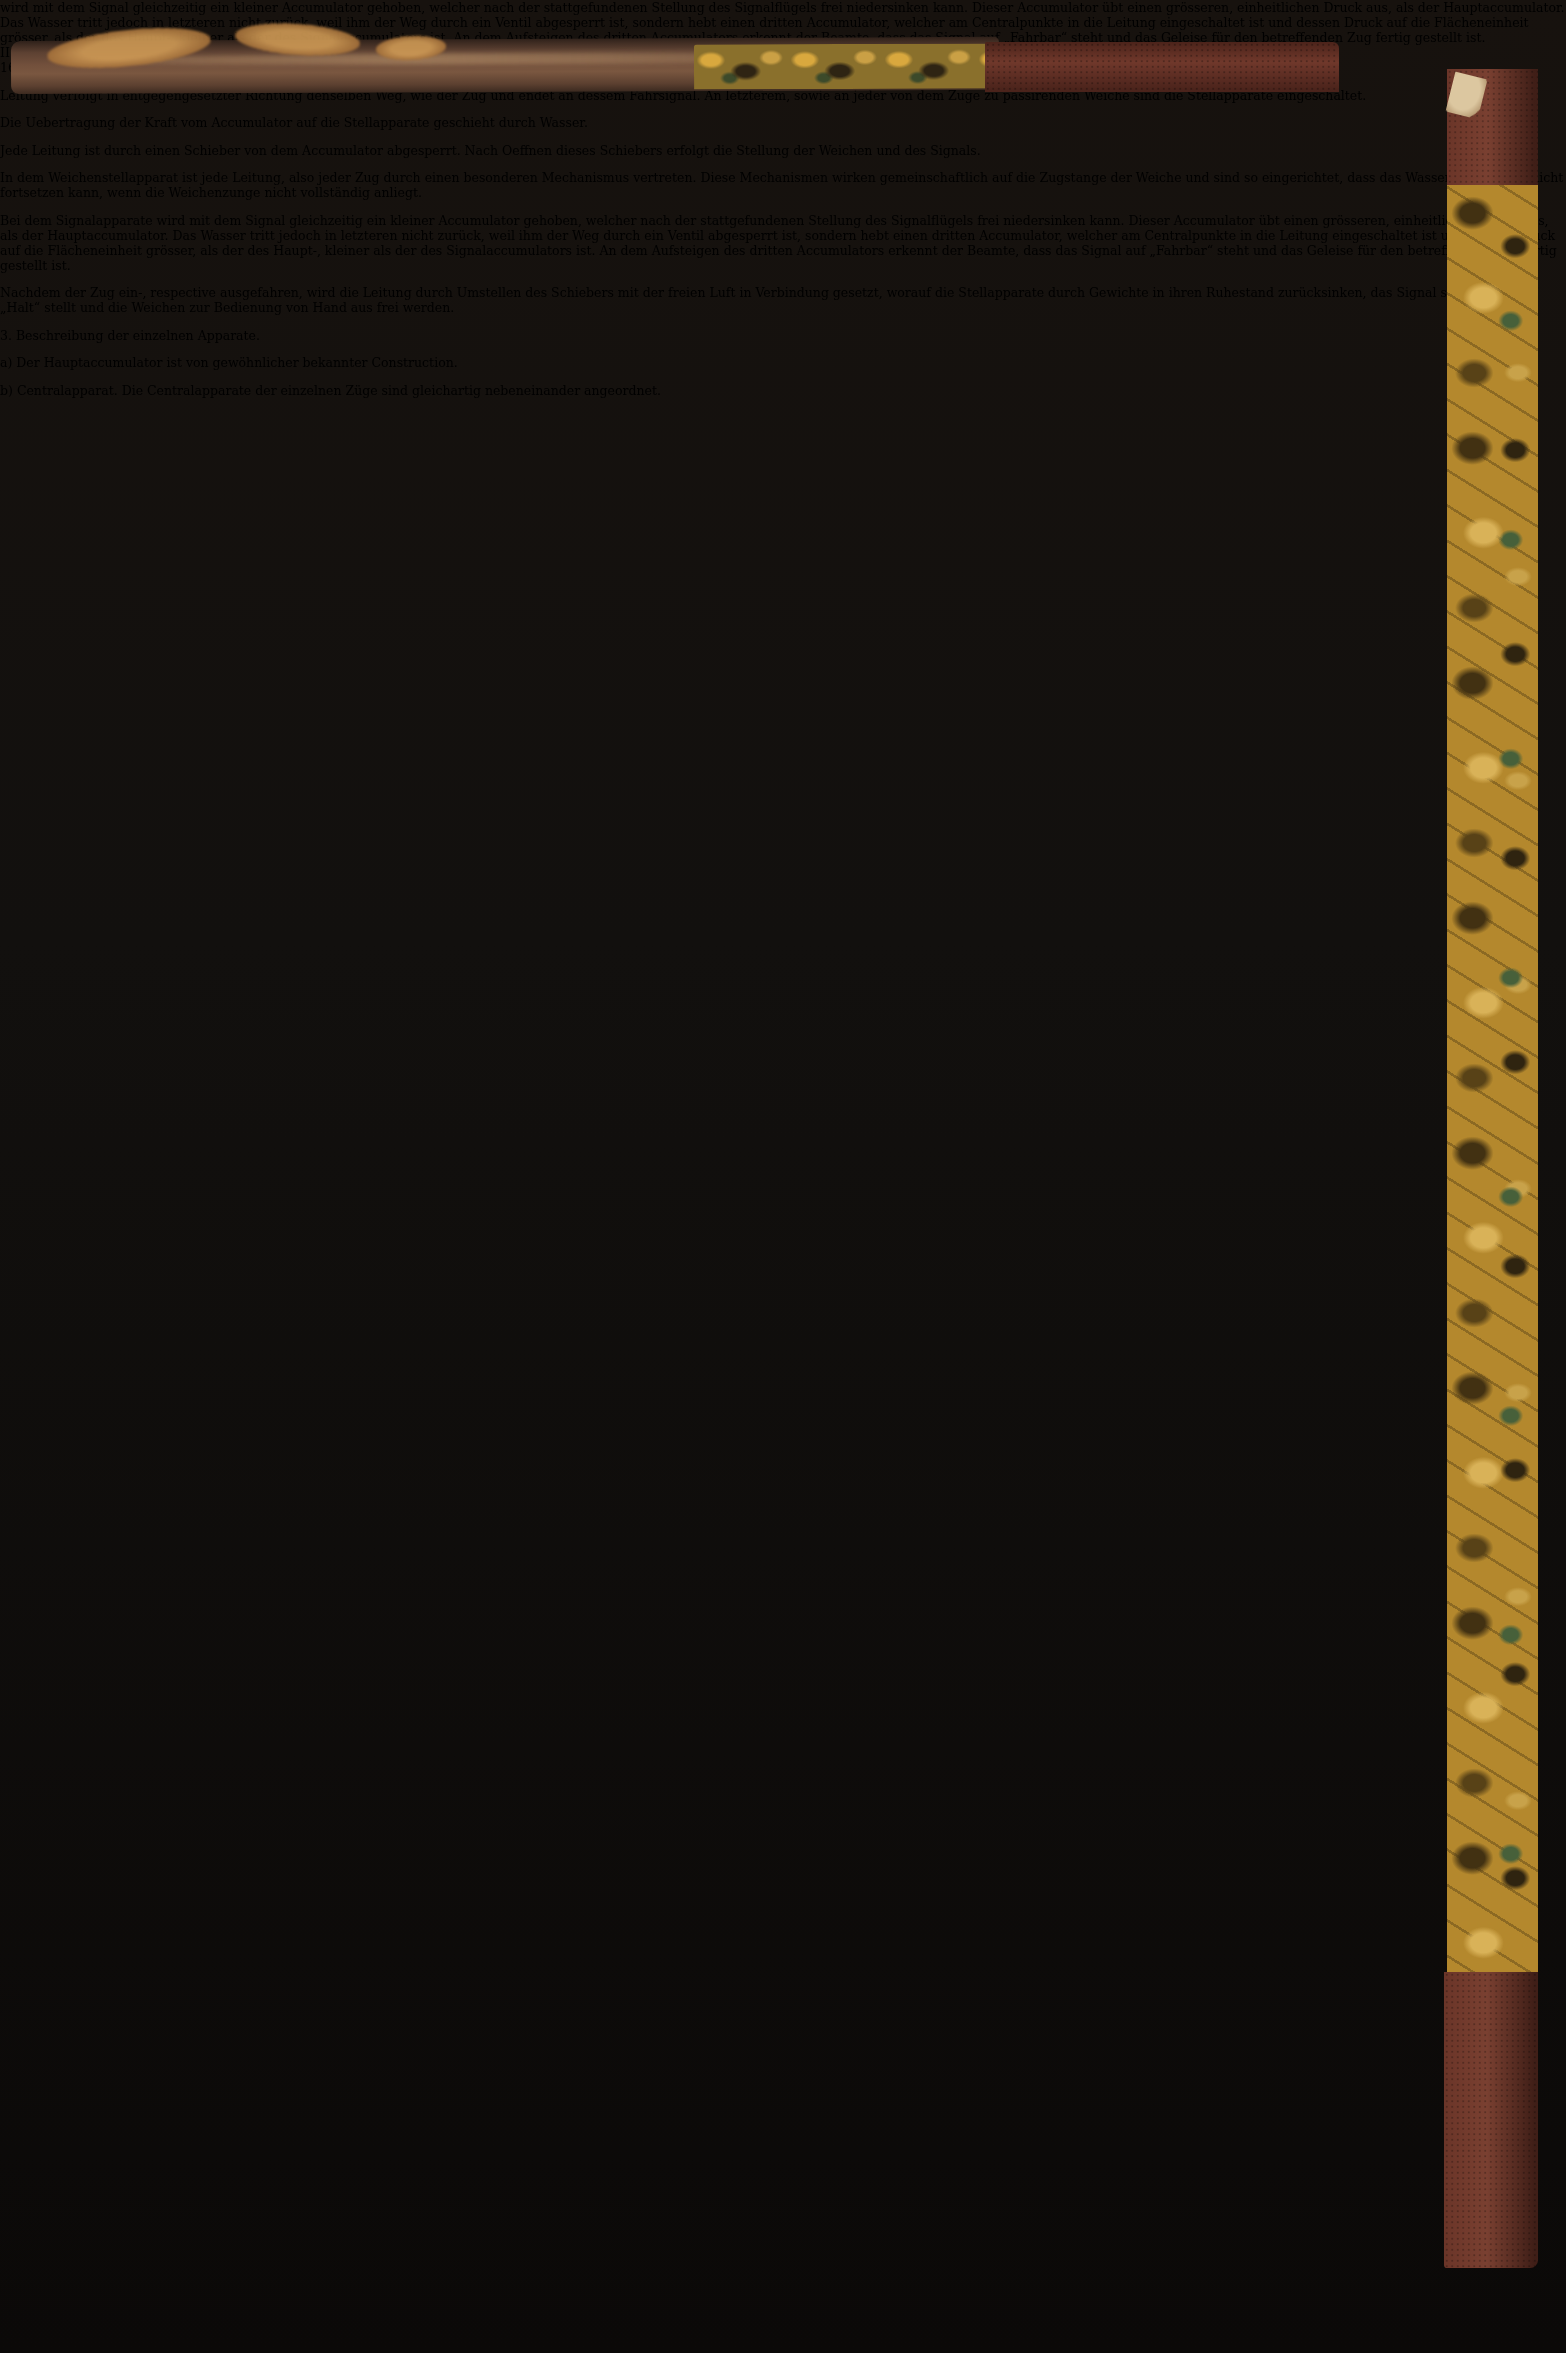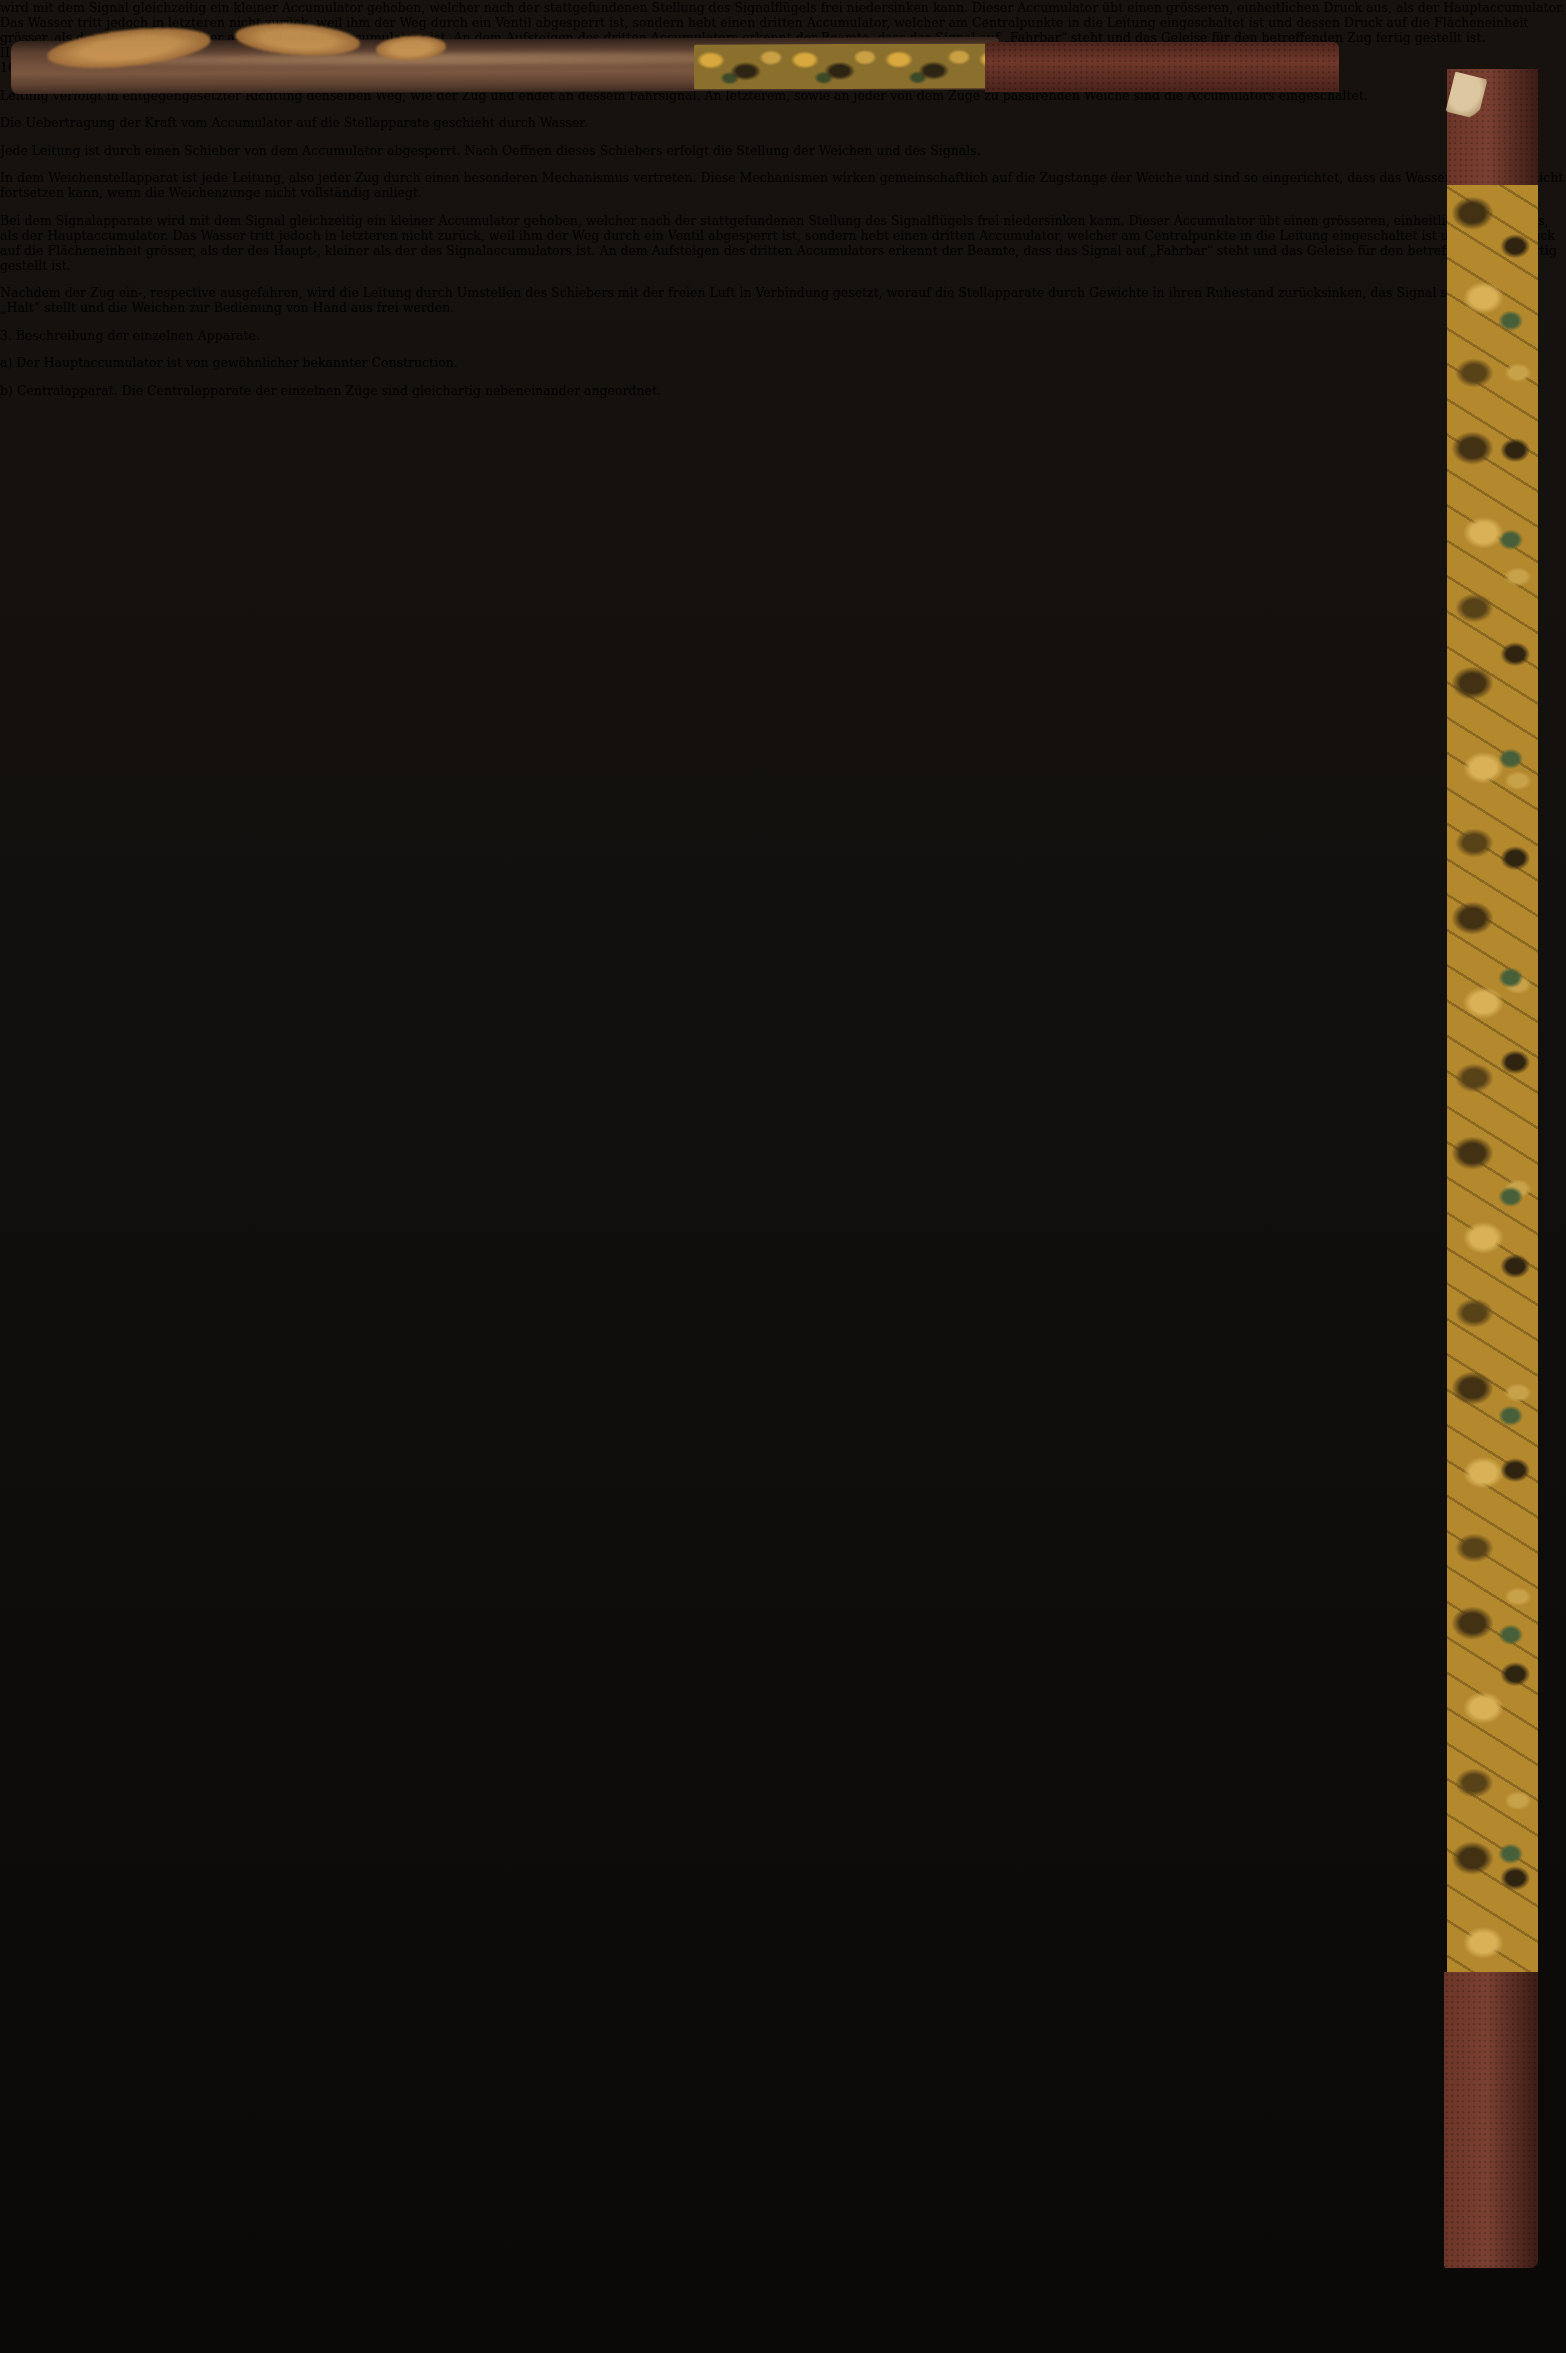--- a/index.html
+++ b/index.html
@@ -197,21 +197,21 @@
     <div class="bottom-shade"></div>
 
     <div class="ghost"> wird mit dem Signal gleichzeitig ein kleiner Accumulator gehoben, welcher nach der stattgefundenen Stellung des Signalflügels frei niedersinken kann. Dieser Accumulator übt einen grösseren, einheitlichen Druck aus, als der Hauptaccumulator. Das Wasser tritt jedoch in letzteren nicht zurück, weil ihm der Weg durch ein Ventil abgesperrt ist, sondern hebt einen dritten Accumulator, welcher am Centralpunkte in die Leitung eingeschaltet ist und dessen Druck auf die Flächeneinheit grösser, als der des Haupt-, kleiner als der des Signalaccumulators ist. An dem Aufsteigen des dritten Accumulators erkennt der Beamte, dass das Signal auf „Fahrbar“ steht und das Geleise für den betreffenden Zug fertig gestellt ist.</div>
 
     <div class="running-header">
       <div class="running-title">II. Die Fahrrichtungsanlagen.</div>
       <div class="page-num">165</div>
     </div>
 
     <div class="text-col">
-      <p><span>Leitung verfolgt in entgegengesetzter Richtung denselben Weg, wie der Zug und endet an dessem Fahrsignal. An letzterem, sowie an jeder von dem Zuge zu passirenden Weiche sind die Accumulators eingeschaltet.</span></p>
+      <p><span>Leitung verfolgt in entgegengesetzter Richtung denselben Weg, wie der Zug und endet an dessem Fahrsignal. An letzterem, sowie an jeder von dem Zuge zu passirenden Weiche sind die Stellapparate eingeschaltet.</span></p>
       <p class="ind"><span>Die Uebertragung der Kraft vom Accumulator auf die Stellapparate geschieht durch Wasser.</span></p>
       <p class="ind"><span>Jede Leitung ist durch einen Schieber von dem Accumulator abgesperrt. Nach Oeffnen dieses Schiebers erfolgt die Stellung der Weichen und des Signals.</span></p>
       <p class="ind"><span>In dem Weichenstellapparat ist jede Leitung, also jeder Zug durch einen besonderen Mechanismus vertreten. Diese Mechanismen wirken gemeinschaftlich auf die Zugstange der Weiche und sind so eingerichtet, dass das Wasser seinen Weg nicht fortsetzen kann, wenn die Weichenzunge nicht vollständig anliegt.</span></p>
       <p class="ind"><span>Bei dem </span><span class="sp">Signalapparate</span><span> wird mit dem Signal gleichzeitig ein kleiner Accumulator gehoben, welcher nach der stattgefundenen Stellung des Signalflügels frei niedersinken kann. Dieser Accumulator übt einen grösseren, einheitlichen Druck aus, als der Hauptaccumulator. Das Wasser tritt jedoch in letzteren nicht zurück, weil ihm der Weg durch ein Ventil abgesperrt ist, sondern hebt einen dritten Accumulator, welcher am Centralpunkte in die Leitung eingeschaltet ist und dessen Druck auf die Flächeneinheit grösser, als der des Haupt-, kleiner als der des Signalaccumulators ist. An dem Aufsteigen des dritten Accumulators erkennt der Beamte, dass das Signal auf „Fahrbar“ steht und das Geleise für den betreffenden Zug fertig gestellt ist.</span></p>
       <p class="ind"><span>Nachdem der Zug ein-, respective ausgefahren, wird die Leitung durch Umstellen des Schiebers mit der freien Luft in Verbindung gesetzt, worauf die Stellapparate durch Gewichte in ihren Ruhestand zurücksinken, das Signal sich wieder auf „Halt“ stellt und die Weichen zur Bedienung von Hand aus frei werden.</span></p>
 
       <p class="section-heading">3. Beschreibung der einzelnen Apparate.</p>
 
       <p class="ind"><span class="marker">a)</span><span> Der </span><span class="sp">Hauptaccumulator</span><span> ist von gewöhnlicher bekannter Construction.</span></p>
       <p class="ind"><span class="marker">b)</span><span>&nbsp;</span><span class="sp2">Centralapparat.</span><span> Die Centralapparate der einzelnen Züge sind gleichartig nebeneinander angeordnet.</span></p>

